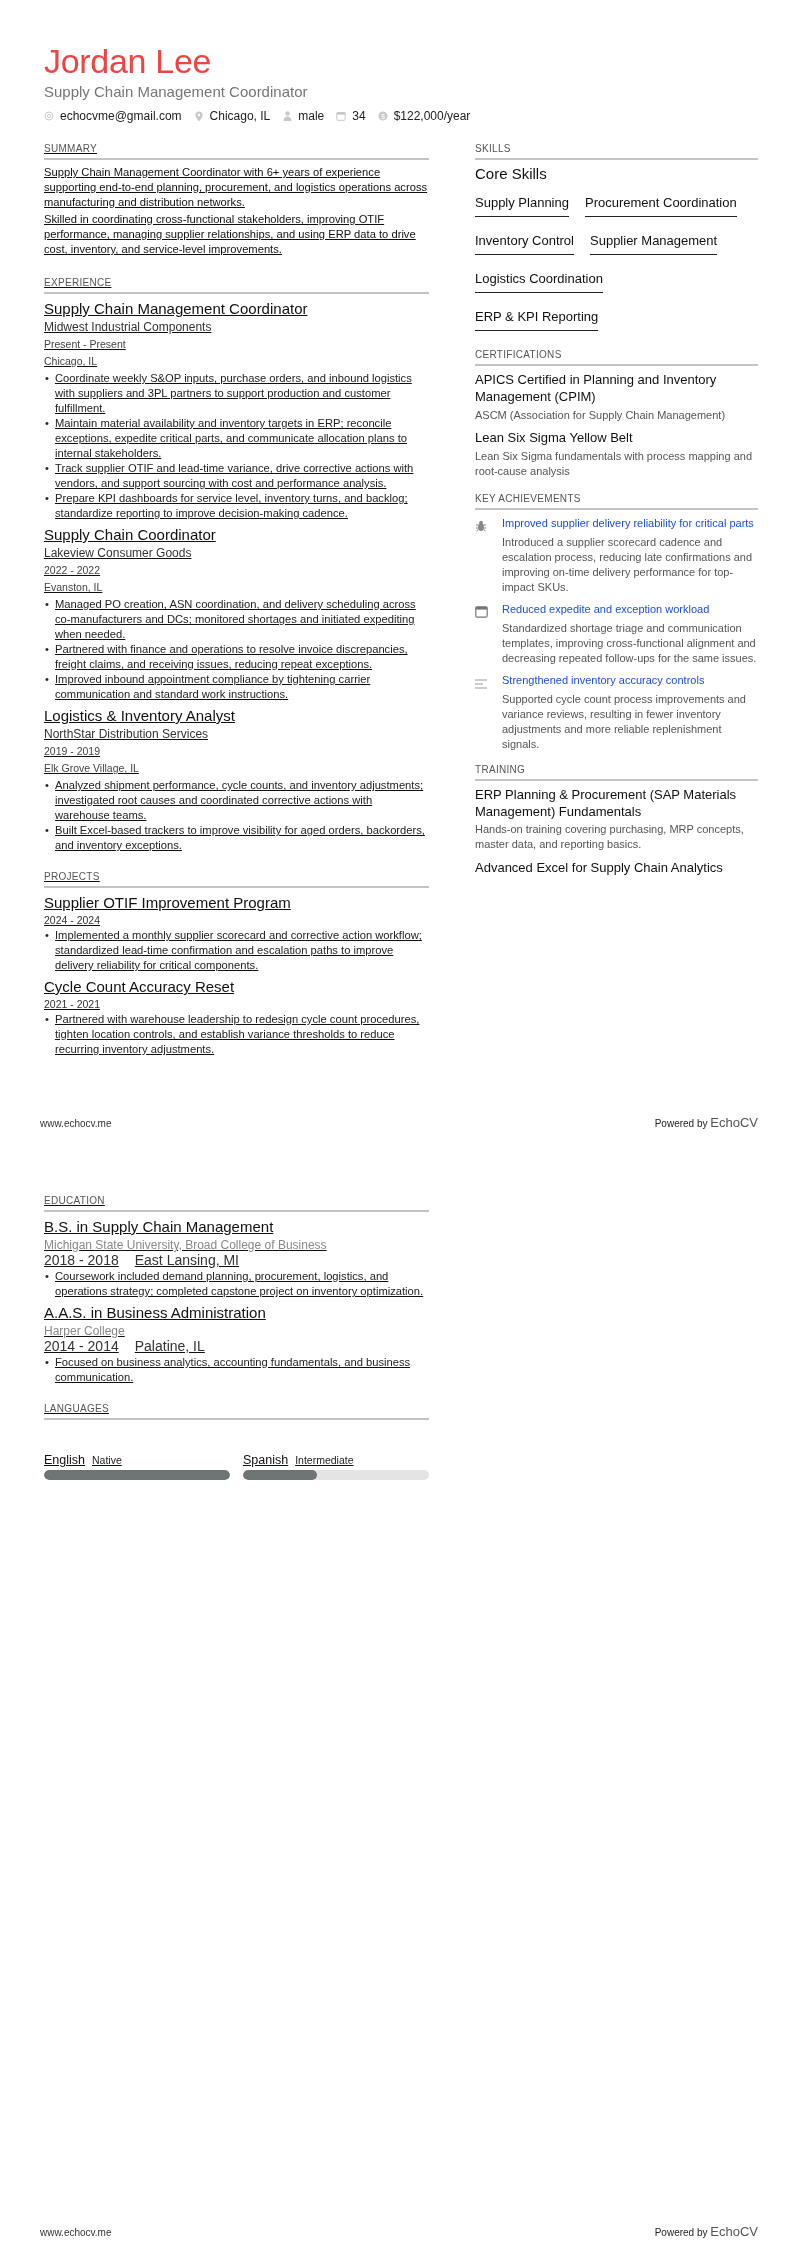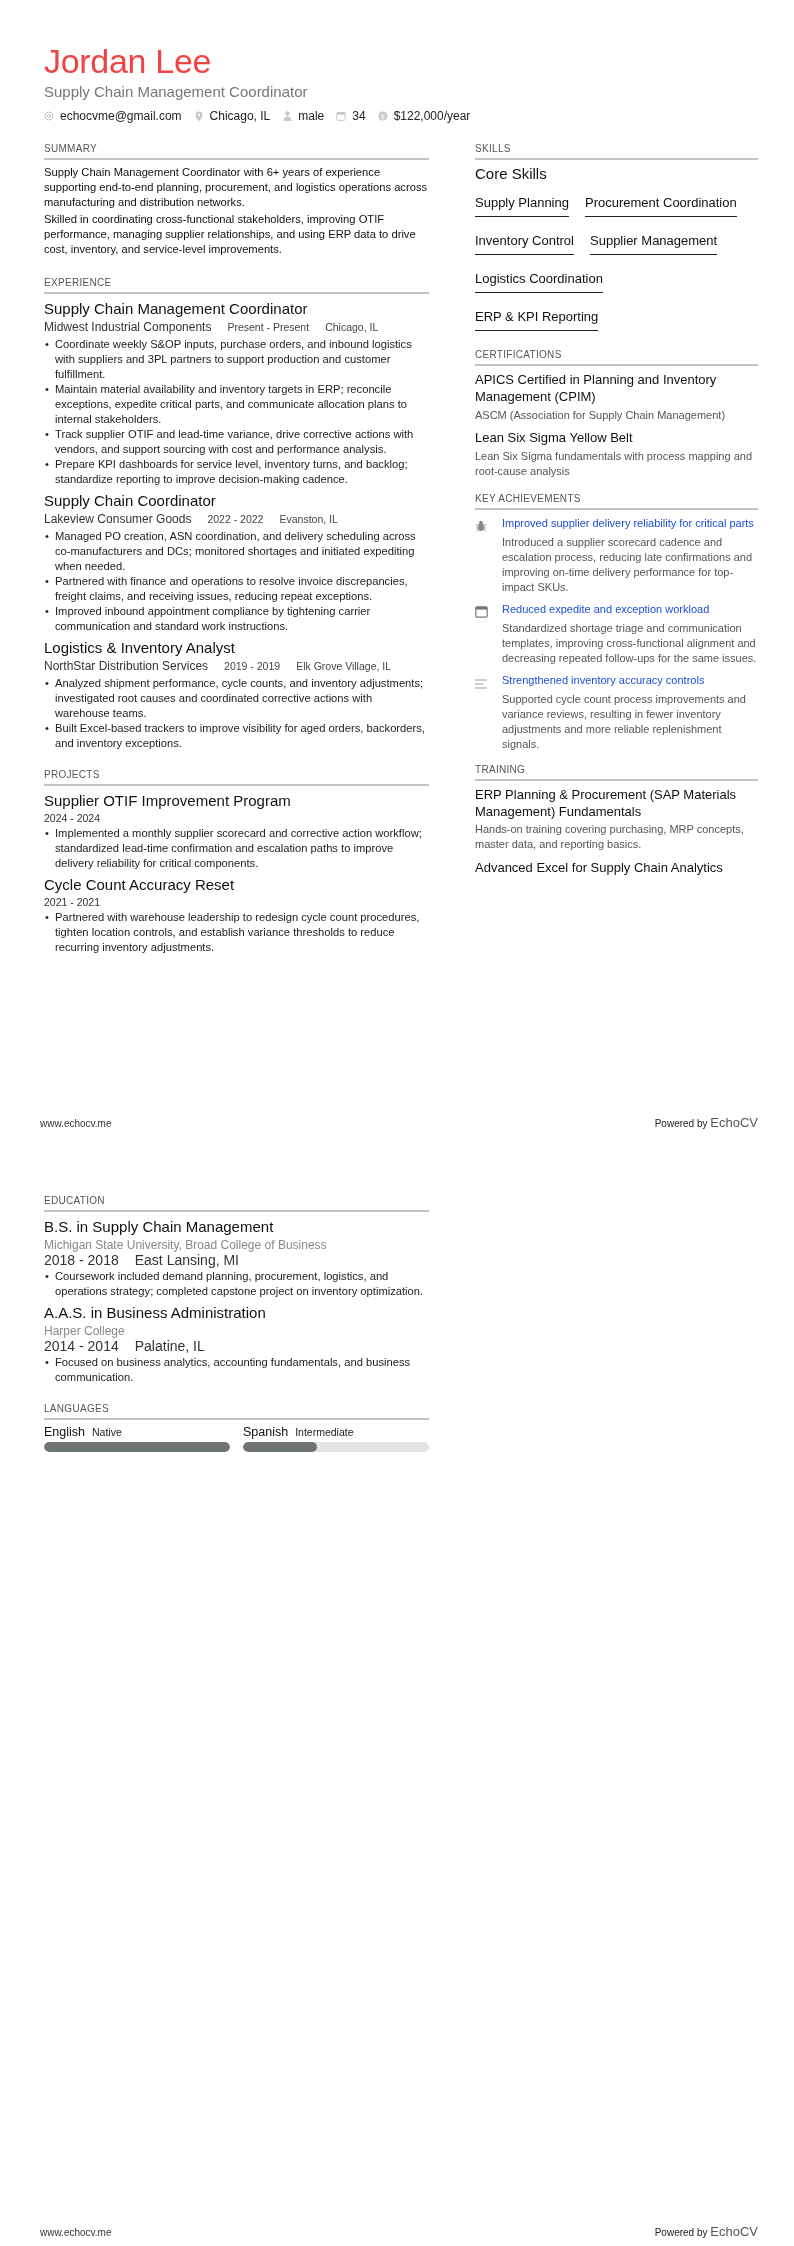--- a/index.html
+++ b/index.html
@@ -11,29 +11,29 @@
   .page2 { top: 1132px; height: 1114px; }
 
   
   .name { position: absolute; left: 44px; top: 42px; font-size: 34px; font-weight: 400; color: #ef4444; letter-spacing: -0.3px; }
   .title { position: absolute; left: 44px; top: 83px; font-size: 15px; color: #777; }
   .contacts { position: absolute; left: 44px; top: 109px; display: flex; align-items: center; font-size: 12px; color: #222; }
   .contact { display: flex; align-items: center; margin-right: 12px; }
   .cicon { width: 10px; height: 10px; margin-right: 6px; display: inline-flex; align-items: center; justify-content: center; color: #bbb; }
 
   
-  .col-left { position: absolute; left: 44px; width: 385px; }
+  .col-left { position: absolute; left: 44px; width: 385px; text-decoration: underline; }
   .col-right { position: absolute; left: 475px; width: 283px; }
 
   .sec-head { font-size: 10px; color: #555; letter-spacing: 0.3px; padding-bottom: 4px; border-bottom: 2px solid #c4c4c4; margin-bottom: 5px; text-transform: uppercase; }
 
   .para { font-size: 11.2px; line-height: 15px; color: #111; }
 
   .job-title { font-size: 15px; color: #111; line-height: 20px; margin-top: 2px; }
-  .job-meta { display: flex; align-items: baseline; font-size: 12px; color: #333; line-height: 17px; }
+  .job-meta { display: flex; align-items: baseline; font-size: 12px; color: #333; line-height: 17px; flex-direction: column; }
   .job-meta .company { font-size: 12px; color: #333; margin-right: 16px; }
   .job-meta .dates, .job-meta .loc { font-size: 10.5px; color: #444; margin-right: 16px; }
 
   ul.bullets { list-style: none; margin: 1px 0 2px 0; }
   ul.bullets li { position: relative; padding-left: 11px; font-size: 11.2px; line-height: 15px; color: #222; }
   ul.bullets li::before { content: "•"; position: absolute; left: 1px; top: 0; color: #222; }
 
   .proj-dates { font-size: 10.5px; color: #333; line-height: 14px; }
 
   .edu-school { font-size: 12px; color: #888; line-height: 16px; }
@@ -52,21 +52,21 @@
   .ach-icon { width: 27px; flex-shrink: 0; color: #888; padding-top: 3px; }
   .ach-title { font-size: 11px; color: #1d4ed8; line-height: 17px; }
   .ach-desc { font-size: 11px; color: #555; line-height: 15px; margin-top: 3px; }
 
   .train-name { font-size: 13px; color: #111; line-height: 17px; margin-top: 2px; }
   .train-desc { font-size: 11px; color: #555; line-height: 15px; margin-top: 2px; margin-bottom: 7px; }
 
   
   .langs { display: flex; justify-content: space-between; }
   .lang { width: 186px; }
-  .lang-top { display: flex; align-items: baseline; }
+  .lang-top { display: flex; align-items: baseline; margin-top: 28px; }
   .lang-name { font-size: 12.5px; color: #111; margin-right: 7px; }
   .lang-level { font-size: 10.5px; color: #222; }
   .bar { height: 10px; border-radius: 5px; background: #e4e4e4; margin-top: 3px; overflow: hidden; }
   .bar-fill { height: 100%; background: #6e7474; border-radius: 5px; }
 
   .footer { position: absolute; left: 40px; right: 36px; display: flex; justify-content: space-between; align-items: baseline; font-size: 10px; color: #333; }
   .powered { font-size: 10px; color: #222; }
   .brand { font-size: 13px; color: #555; }
 </style>
 </head>

